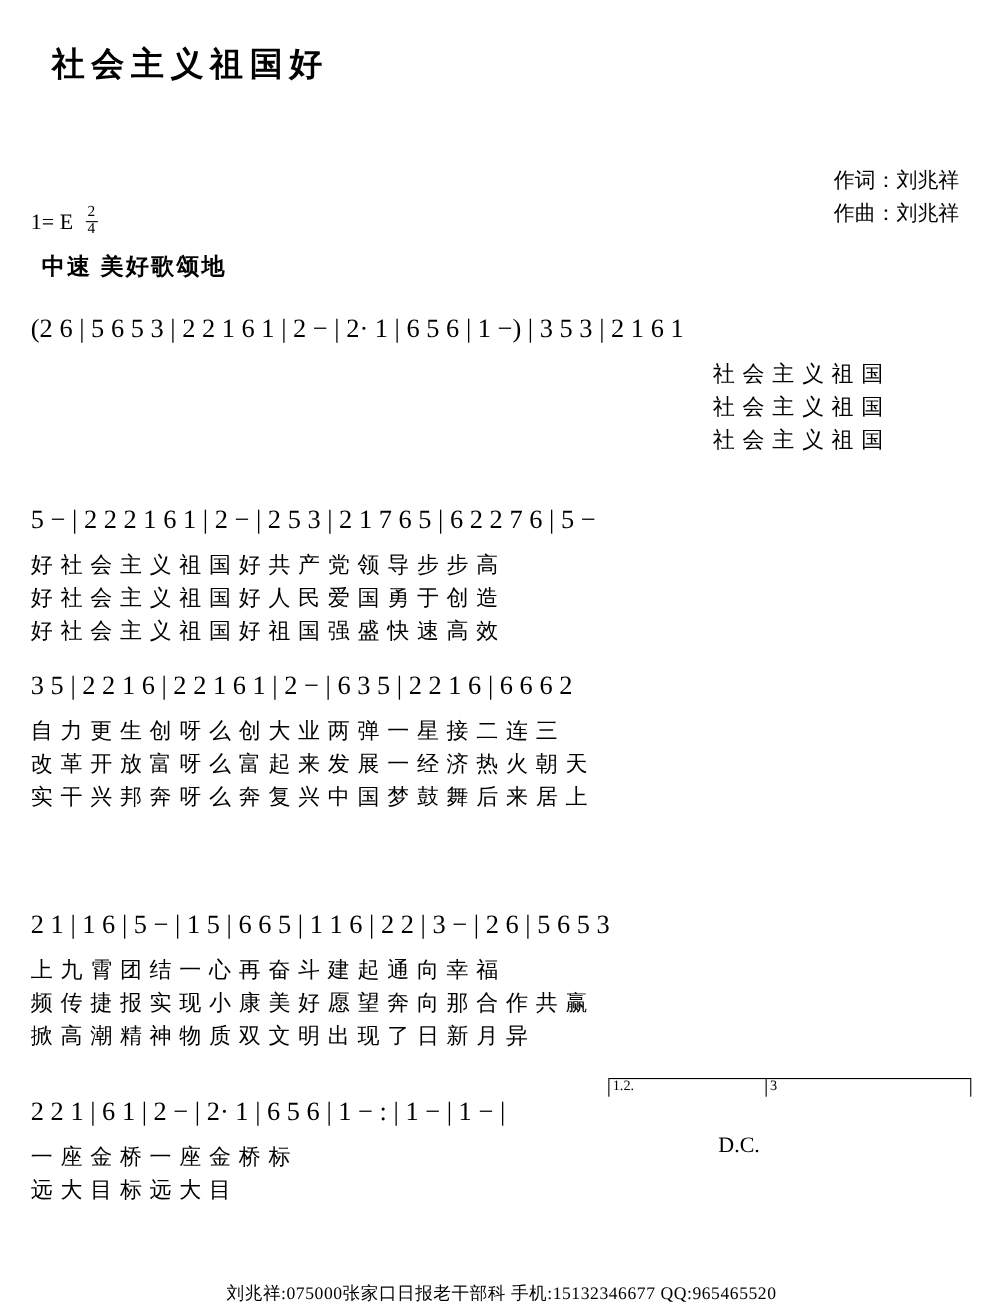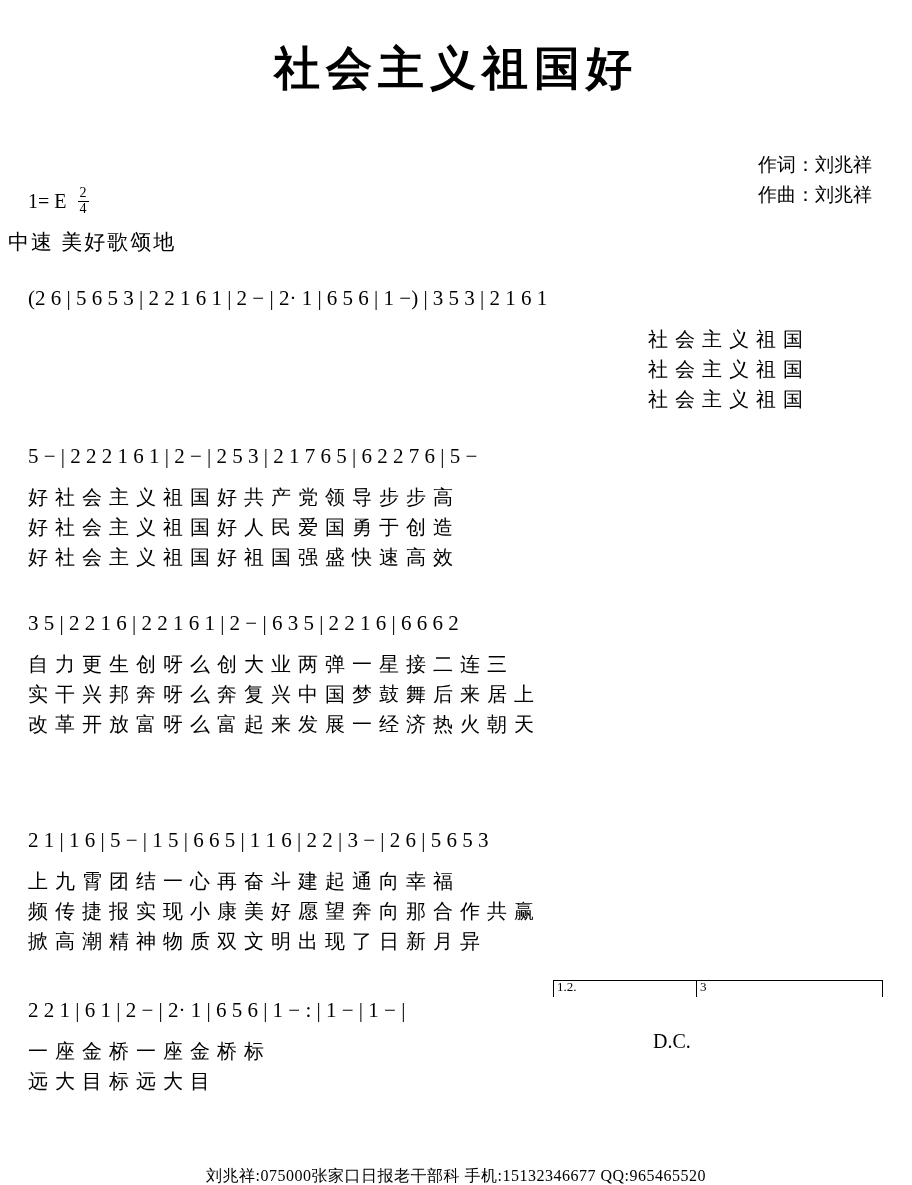--- a/index.html
+++ b/index.html
@@ -14,26 +14,27 @@
     font-family: "Liberation Serif", serif;
     color: #000;
     overflow: hidden;
   }
   .page {
     position: relative;
     width: 912px;
     height: 1185px;
   }
   .title {
-    text-align: center;
-    font-size: 46px;
+    text-align: left;
+    font-size: 30px;
     font-weight: bold;
     letter-spacing: 6px;
     margin-top: 38px;
     font-family: "DejaVu Serif", serif;
+    margin-left: 47px;
   }
   .credits {
     position: absolute;
     top: 112px;
     right: 40px;
     font-size: 19px;
     line-height: 30px;
     text-align: left;
     font-family: "Liberation Serif", serif;
   }
@@ -59,33 +60,34 @@
     border-bottom: 1px solid #000;
     padding: 0 2px;
   }
   .keyline .frac .den {
     display: block;
     padding: 0 2px;
   }
   .tempo {
     position: absolute;
     top: 190px;
-    left: 8px;
+    left: 38px;
     font-size: 21px;
     letter-spacing: 2px;
+    font-weight: bold;
   }
 
   .system {
     position: absolute;
     left: 28px;
     width: 860px;
   }
   .noterow {
     font-family: "Liberation Serif", serif;
-    font-size: 21px;
+    font-size: 24px;
     white-space: nowrap;
     letter-spacing: 0px;
     height: 40px;
   }
   .lyricrow {
     font-family: "Liberation Serif", serif;
     font-size: 20px;
     white-space: nowrap;
     height: 30px;
     letter-spacing: 1px;
@@ -122,32 +124,32 @@
 
   <div class="tempo">中速  美好歌颂地</div>
 
   <div class="system" style="top:248px;">
     <div class="noterow">(2 6 | 5 6 5 3 | 2 2 1 6 1 | 2 −  | 2· 1 | 6 5 6 | 1 −) | 3  5 3 | 2 1  6 1</div>
     <div class="lyricrow" style="padding-left:620px;">社 会     主 义 祖 国</div>
     <div class="lyricrow" style="padding-left:620px;">社 会     主 义 祖 国</div>
     <div class="lyricrow" style="padding-left:620px;">社 会     主 义 祖 国</div>
   </div>
 
-  <div class="system" style="top:406px;">
+  <div class="system" style="top:422px;">
     <div class="noterow">5 − | 2 2 2 1 6 1 | 2 − | 2 5 3 | 2 1 7  6 5 | 6 2  2 7 6 | 5 −</div>
     <div class="lyricrow">好     社 会 主 义 祖 国   好    共 产 党   领    导    步  步    高</div>
     <div class="lyricrow">好     社 会 主 义 祖 国   好    人 民    爱    国    勇 于 创    造</div>
     <div class="lyricrow">好     社 会 主 义 祖 国   好    祖 国    强    盛    快 速 高    效</div>
   </div>
 
   <div class="system" style="top:573px;">
     <div class="noterow">3  5 | 2 2 1 6 | 2 2 1 6 1 | 2 − | 6  3 5 | 2 2 1 6 | 6 6 6 2</div>
     <div class="lyricrow">自 力   更     生    创 呀 么 创 大   业    两 弹    一    星  接 二 连 三</div>
+    <div class="lyricrow">改 革   开     放    富 呀 么 富 起   来    发 展  一 经    济 热 火 朝 天</div>
     <div class="lyricrow">实 干   兴     邦    奔 呀 么 奔 复   兴    中 国 梦  鼓    舞 后 来 居 上</div>
-    <div class="lyricrow">改 革   开     放    富 呀 么 富 起   来    发 展  一 经    济 热 火 朝 天</div>
   </div>
 
   <div class="system" style="top:790px;">
     <div class="noterow">2 1 | 1 6 | 5 − | 1 5 | 6 6 5 | 1 1 6 | 2 2 | 3 − | 2 6 | 5 6 5 3</div>
     <div class="lyricrow">上    九    霄    团 结  一 心    再   奋    斗    建 起   通 向 幸 福</div>
     <div class="lyricrow">频 传  捷    报    实 现  小 康    美   好    愿    望    奔 向 那 合 作 共 赢</div>
     <div class="lyricrow">掀    高    潮    精 神  物 质    双   文    明    出 现 了 日 新 月 异</div>
   </div>
 
   <div class="system" style="top:960px;">

